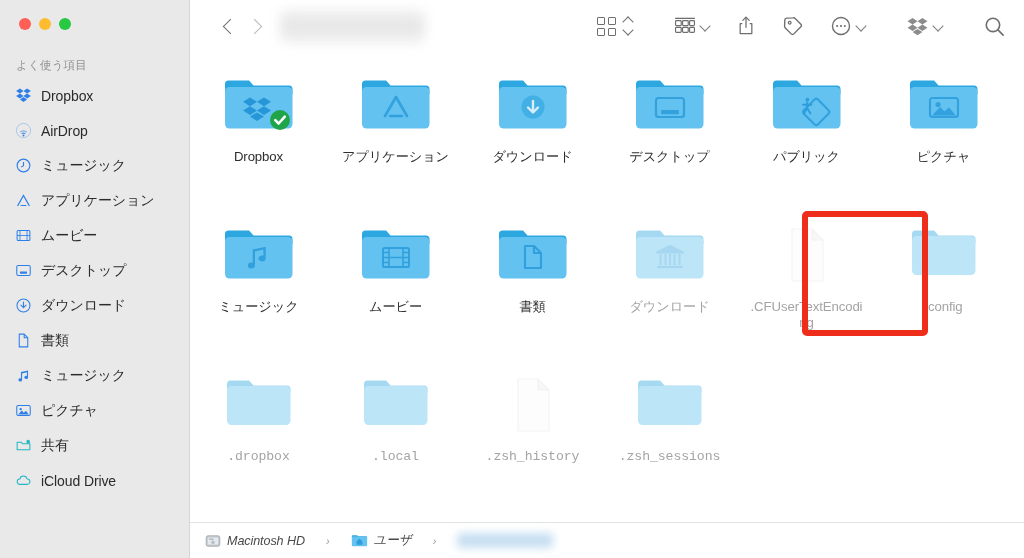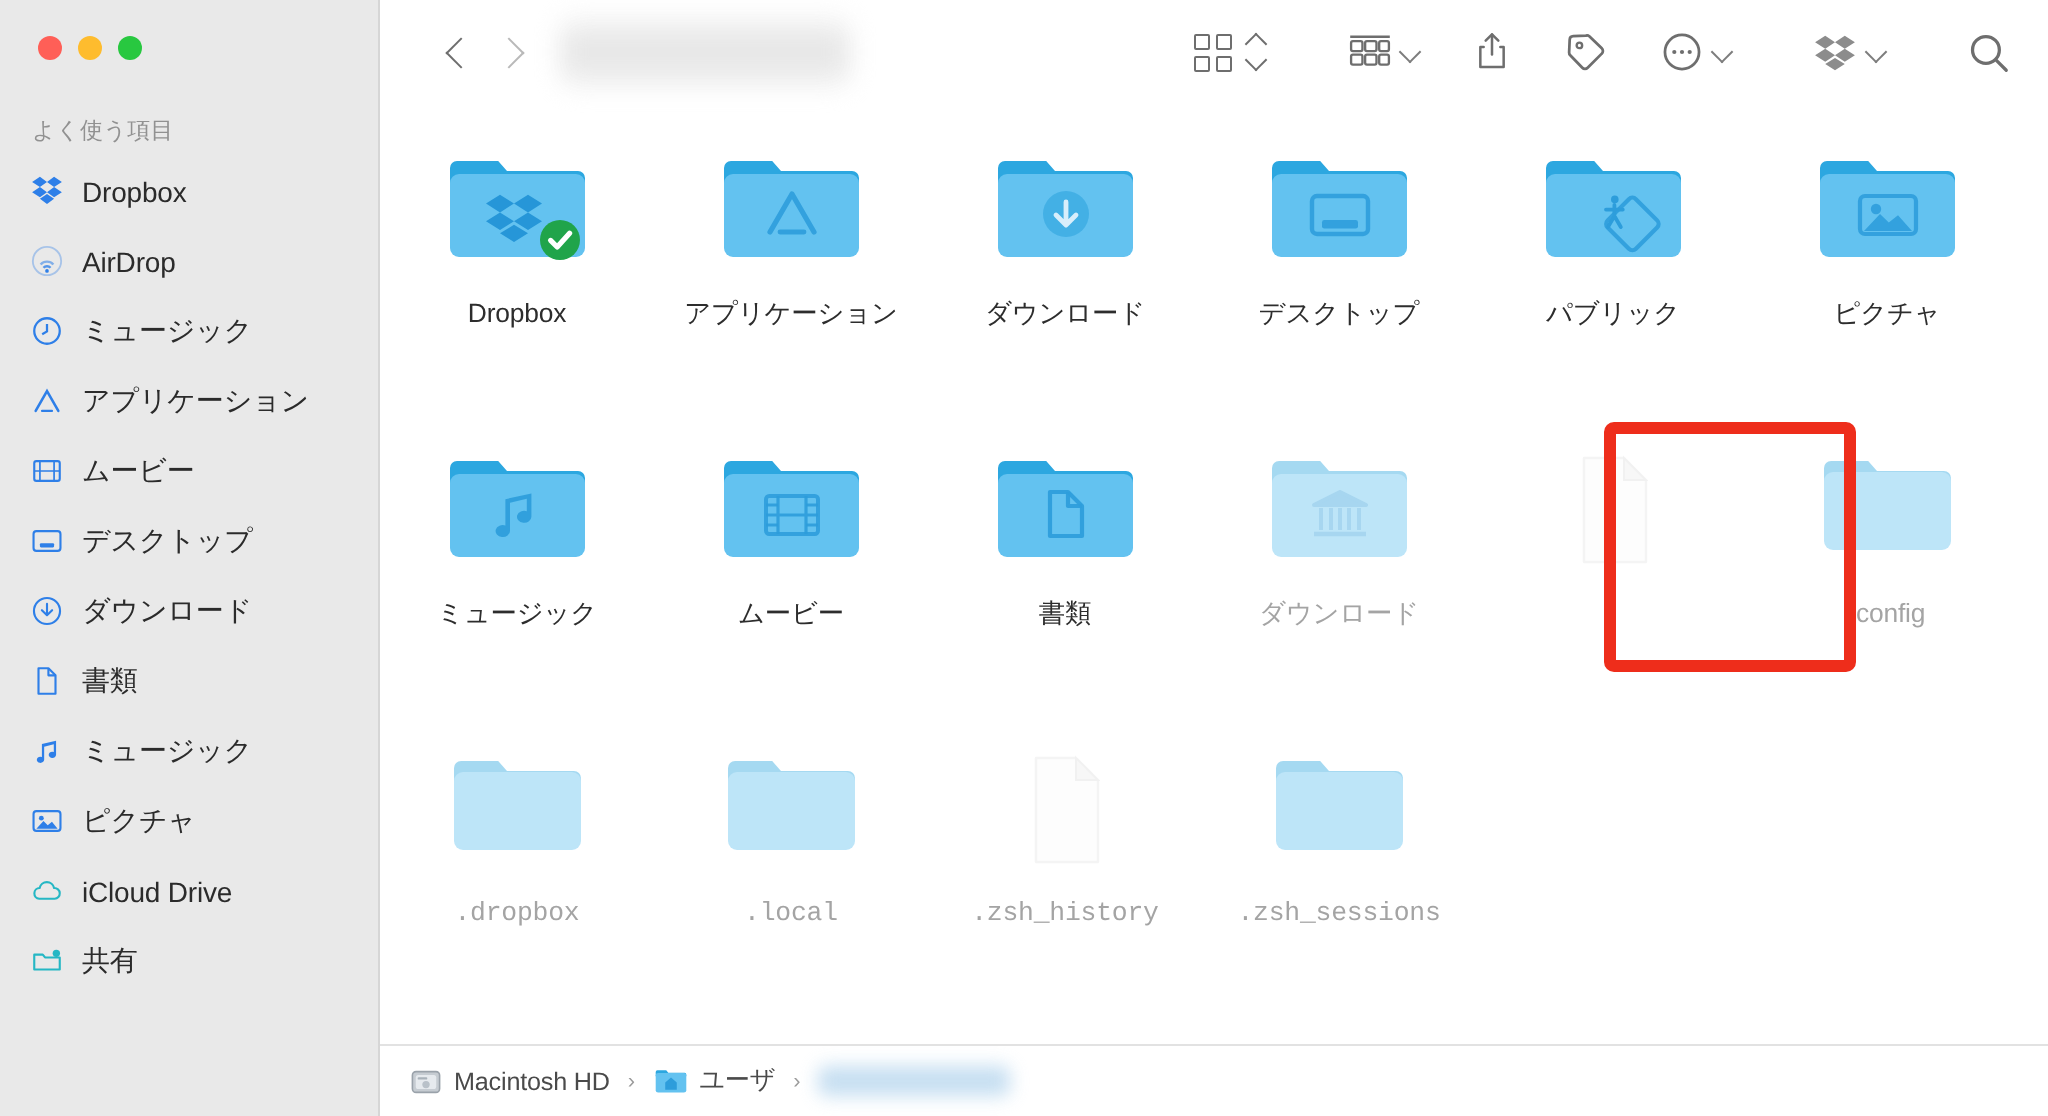--- a/index.html
+++ b/index.html
@@ -184,22 +184,23 @@
     z-index: 40;
   }
 
   
   #pathbar {
     height: 36px; flex: 0 0 36px;
     border-top: 1px solid #e2e2e2;
     display: flex;
     align-items: center;
     padding-left: 15px;
-    gap: 7px;
+    gap: 19px;
     background: #ffffff;
+    font-style: italic;
   }
   .path-crumb { display: flex; align-items: center; gap: 6px; }
   .path-label { font-size: 12.6px; color: #4a4a4a; letter-spacing: -0.1px; }
   .path-sep { font-size: 11px; color: #9b9b9b; margin: 0 2px; }
   .path-blur {
     width: 96px; height: 15px;
     border-radius: 4px;
     background: #bcd9ef;
     filter: blur(4.5px);
     opacity: .85;
@@ -318,34 +319,34 @@
           <path d="M4.5 17.5 9.5 12l3 3 3-2.5 4 5z" fill="#2e7fe8"></path>
         </svg>
       </span>
       <span class="side-label">ピクチャ</span>
     </div>
 
 
     <div class="side-item">
       <span class="side-icon">
         <svg width="17" height="17" viewBox="0 0 24 24" fill="none" stroke="#25b7c4" stroke-width="1.5" stroke-linejoin="round">
-          <path d="M6.5 17.5a3.8 3.8 0 0 1 .3-7.58A5.2 5.2 0 0 1 17 9.9a3.6 3.6 0 0 1 .4 7.6z"></path>
-        </svg>
-      </span>
-      <span class="side-label">iCloud Drive</span>
-    </div>
-
-    <div class="side-item">
-      <span class="side-icon">
-        <svg width="17" height="17" viewBox="0 0 24 24" fill="none" stroke="#25b7c4" stroke-width="1.5" stroke-linejoin="round">
           <path d="M3 7.5h6l1.6 2H21V18H3z"></path>
           <circle cx="18.6" cy="6.6" r="2.6" fill="#25b7c4" stroke="none"></circle>
         </svg>
       </span>
       <span class="side-label">共有</span>
+    </div>
+
+    <div class="side-item">
+      <span class="side-icon">
+        <svg width="17" height="17" viewBox="0 0 24 24" fill="none" stroke="#25b7c4" stroke-width="1.5" stroke-linejoin="round">
+          <path d="M6.5 17.5a3.8 3.8 0 0 1 .3-7.58A5.2 5.2 0 0 1 17 9.9a3.6 3.6 0 0 1 .4 7.6z"></path>
+        </svg>
+      </span>
+      <span class="side-label">iCloud Drive</span>
     </div>
   </div>
 
   <div id="main">
 
     <div id="toolbar">
       <div class="nav-arrows">
         <span class="chev left"></span>
         <span class="chev right"></span>
       </div>
@@ -560,20 +561,21 @@
           <div class="ic-label">ダウンロード</div>
         </div>
 
         <div class="icon-cell hidden-item">
           <div class="ic-art">
             <svg width="76" height="64" viewBox="0 0 76 64">
               <path d="M23 6h20l11 11v41H23z" fill="#fbfbfb" stroke="#e6e6e6" stroke-width="1.2" stroke-linejoin="round"></path>
               <path d="M43 6v11h11z" fill="#eeeeee" stroke="#e0e0e0" stroke-width="1"></path>
             </svg>
           </div>
+          <div class="ic-label">.CFUserTextEncoding</div>
         </div>
 
         <div class="icon-cell hidden-item">
           <div class="ic-art">
             <svg width="76" height="64" viewBox="0 0 76 64">
               <path d="M6 11a3.5 3.5 0 0 1 3.5-3.5h18.6l4.4 5H66A3.5 3.5 0 0 1 69.5 16v4H6z" fill="#2ca7e0"></path>
               <rect x="6" y="13" width="63.5" height="39" rx="4.5" fill="#63c2f0"></rect>
             </svg>
           </div>
           <div class="ic-label">.config</div>

